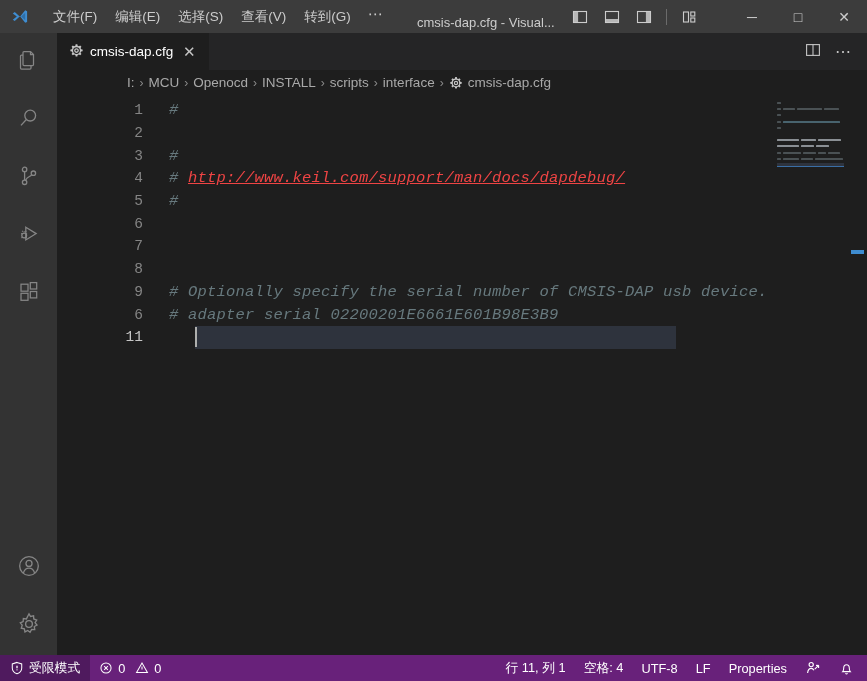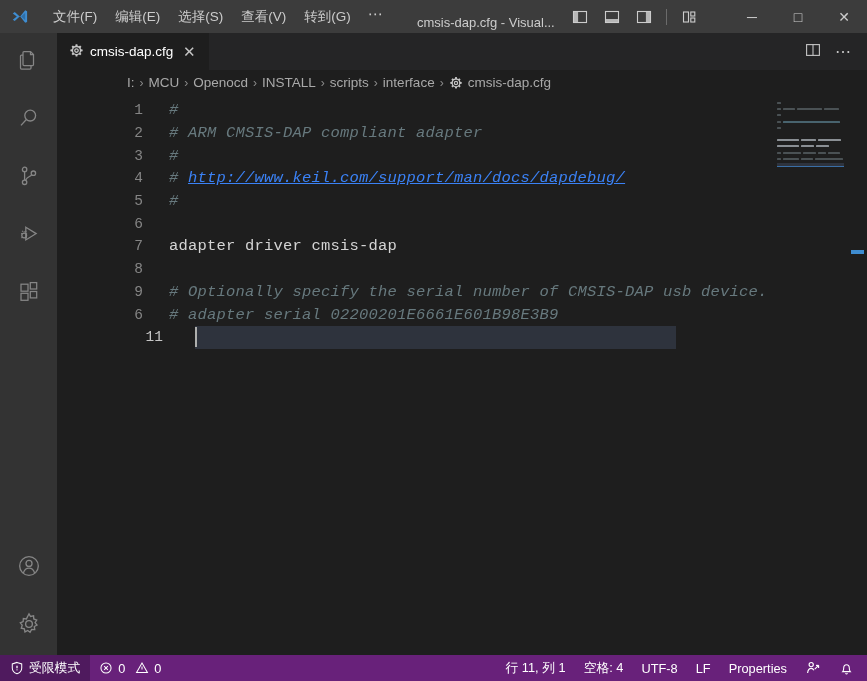--- a/index.html
+++ b/index.html
@@ -80,27 +80,27 @@
   .line { height: 22.7px; display: flex; align-items: center; position: relative; font-size: 15.5px; }
   .ln {
     width: 112px; text-align: right; padding-right: 26px; color: #858585;
     font-family: "Liberation Mono", monospace; font-size: 14.5px; flex: none; user-select: none;
   }
   .ltext {
     font-family: "Liberation Mono", monospace; font-size: 15.5px; color: #d4d4d4;
     white-space: pre; letter-spacing: 0.2px;
   }
   .cmt { color: #67797e; font-style: italic; }
-  .cmt-link { color: #3b82f6; font-style: italic; text-decoration: underline; }
+  .cmt-link { color: #ef4444; font-style: italic; text-decoration: underline; }
   .line.current .hl {
     position: absolute; left: 138px; right: 95px; top: 0; height: 22.7px;
     background: #2e333d; z-index: 0;
   }
   .line.current .ln, .line.current .ltext { position: relative; z-index: 1; }
-  .line.current .ln { color: #c6c6c6; margin-left: 20px; }
+  .line.current .ln { color: #c6c6c6; }
   .caret {
     position: absolute; left: 138px; top: 1px; width: 2px; height: 20px; background: #aeafad; z-index: 2;
   }
 
   
   .minimap { width: 77px; flex: none; position: relative; background: #1e1e1e; }
   .mm-lines { position: absolute; top: 6px; left: 6px; right: 4px; }
   .mm-line { height: 4px; margin-bottom: 2.2px; display: flex; gap: 2px; }
   .mm-seg { height: 2px; margin-top: 1px; border-radius: 0.5px; }
   .mm-cur { position: absolute; left: 0; right: 0; height: 4px; background: #2e333d; border-bottom: 1px solid #3a6ea5; }
@@ -314,42 +314,40 @@
       <div class="code-wrap">
         <div class="code-main">
           <div class="code-lines">
 
             <div class="line">
               <span class="ln">1</span>
               <span class="ltext cmt">#</span>
             </div>
             <div class="line">
               <span class="ln">2</span>
-              <span class="ltext cmt"># ARM CMSIS-DAP compliant adapter</span>
             </div>
             <div class="line">
               <span class="ln">3</span>
               <span class="ltext cmt">#</span>
             </div>
             <div class="line">
               <span class="ln">4</span>
               <span class="ltext cmt"># </span>
               <span class="ltext cmt-link">http://www.keil.com/support/man/docs/dapdebug/</span>
             </div>
             <div class="line">
               <span class="ln">5</span>
               <span class="ltext cmt">#</span>
             </div>
             <div class="line">
               <span class="ln">6</span>
               <span class="ltext"></span>
             </div>
             <div class="line">
               <span class="ln">7</span>
-              <span class="ltext">adapter driver cmsis-dap</span>
             </div>
             <div class="line">
               <span class="ln">8</span>
             </div>
             <div class="line">
               <span class="ln">9</span>
               <span class="ltext cmt"># Optionally specify the serial number of CMSIS-DAP usb device.</span>
             </div>
             <div class="line">
               <span class="ln">6</span>

